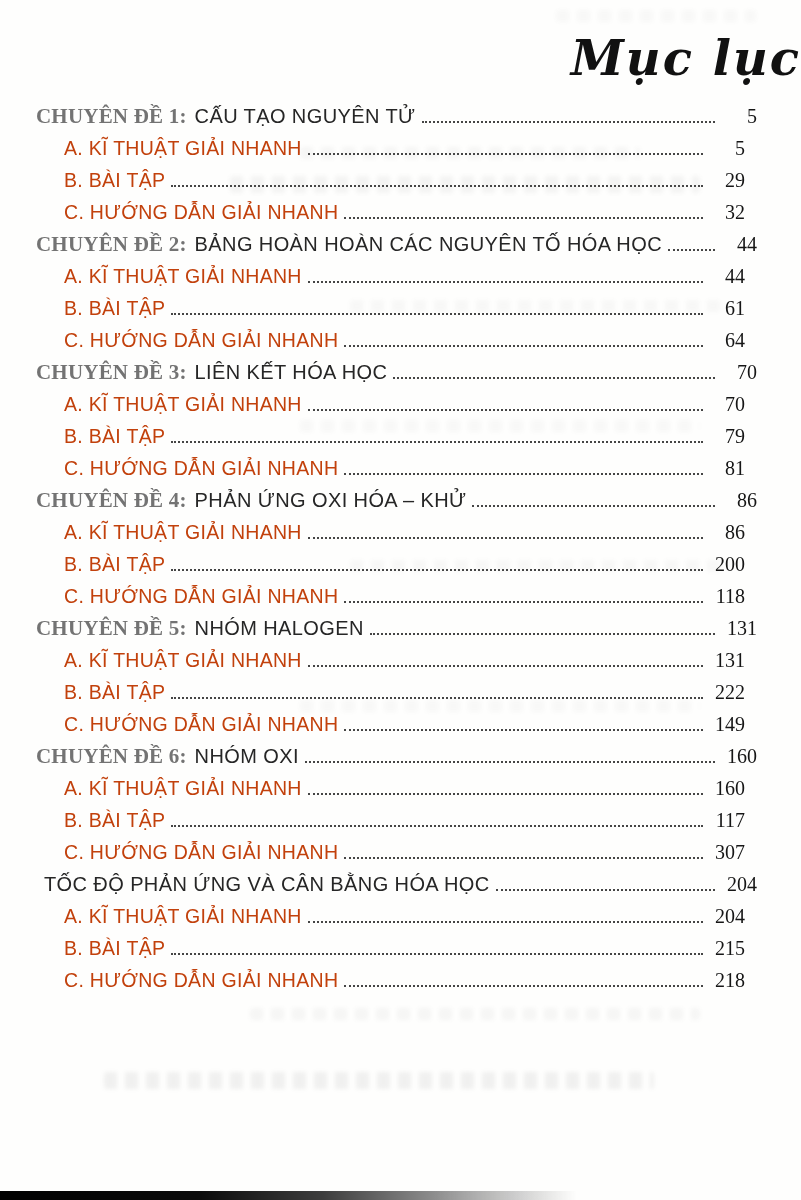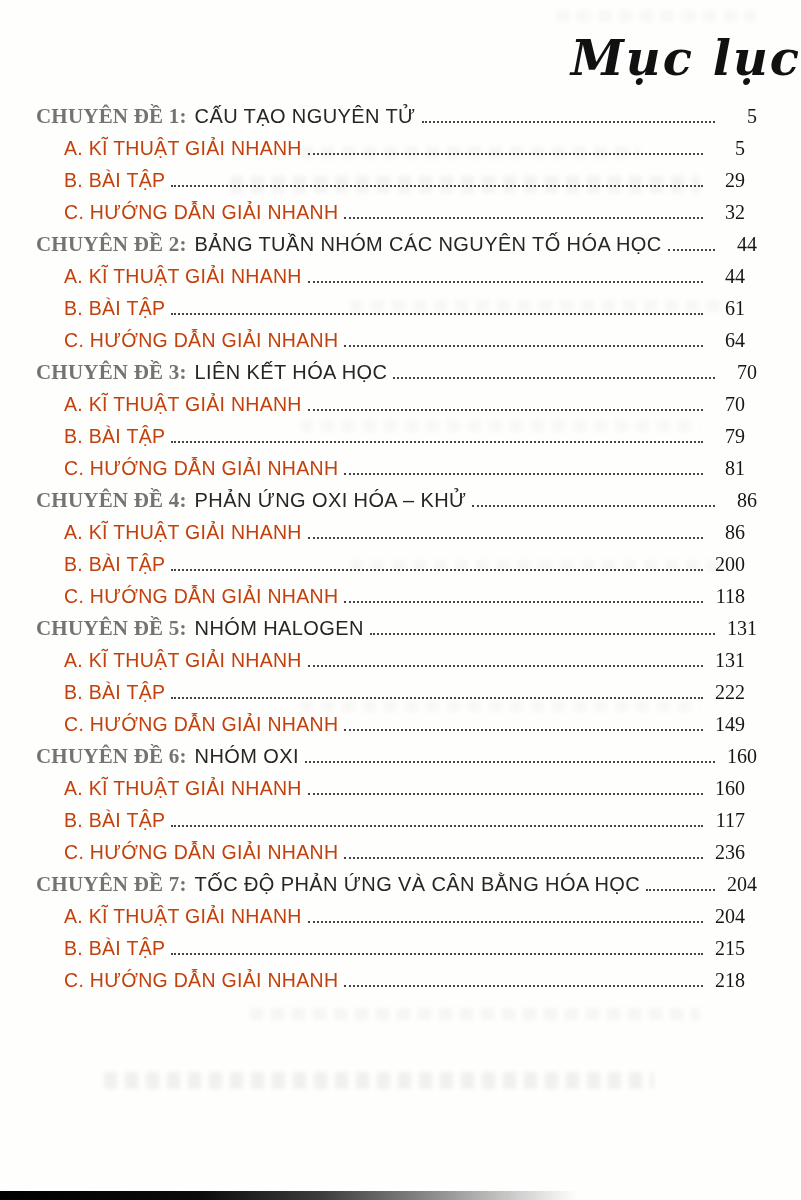--- a/index.html
+++ b/index.html
@@ -114,21 +114,21 @@
         </div>
         <div class="row item">
           <span class="item-label">C. HƯỚNG DẪN GIẢI NHANH</span>
           <span class="leader"></span>
           <span class="pagenum">32</span>
         </div>
       </div>
       <div class="section">
         <div class="row heading">
           <span class="sec-label">CHUYÊN ĐỀ 2:</span>
-          <span class="sec-title">BẢNG TUẦN NHÓM CÁC NGUYÊN TỐ HÓA HỌC</span>
+          <span class="sec-title">BẢNG HOÀN HOÀN CÁC NGUYÊN TỐ HÓA HỌC</span>
           <span class="leader"></span>
           <span class="pagenum">44</span>
         </div>
         <div class="row item">
           <span class="item-label">A. KĨ THUẬT GIẢI NHANH</span>
           <span class="leader"></span>
           <span class="pagenum">44</span>
         </div>
         <div class="row item">
           <span class="item-label">B. BÀI TẬP</span>
@@ -223,26 +223,25 @@
           <span class="pagenum">160</span>
         </div>
         <div class="row item">
           <span class="item-label">B. BÀI TẬP</span>
           <span class="leader"></span>
           <span class="pagenum">117</span>
         </div>
         <div class="row item">
           <span class="item-label">C. HƯỚNG DẪN GIẢI NHANH</span>
           <span class="leader"></span>
-          <span class="pagenum">236</span>
-        </div>
-      </div>
-      <div class="section">
-        <div class="row heading">
-          <span class="sec-label">CHUYÊN ĐỀ 7:</span>
+          <span class="pagenum">307</span>
+        </div>
+      </div>
+      <div class="section">
+        <div class="row heading">
           <span class="sec-title">TỐC ĐỘ PHẢN ỨNG VÀ CÂN BẰNG HÓA HỌC</span>
           <span class="leader"></span>
           <span class="pagenum">204</span>
         </div>
         <div class="row item">
           <span class="item-label">A. KĨ THUẬT GIẢI NHANH</span>
           <span class="leader"></span>
           <span class="pagenum">204</span>
         </div>
         <div class="row item">

